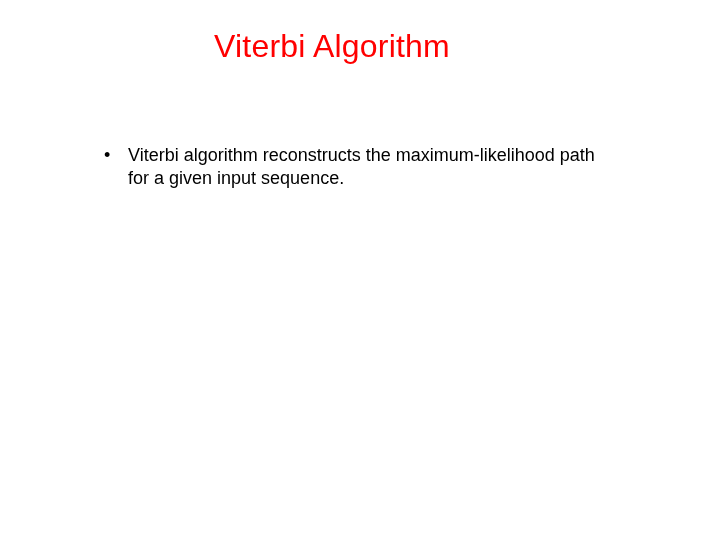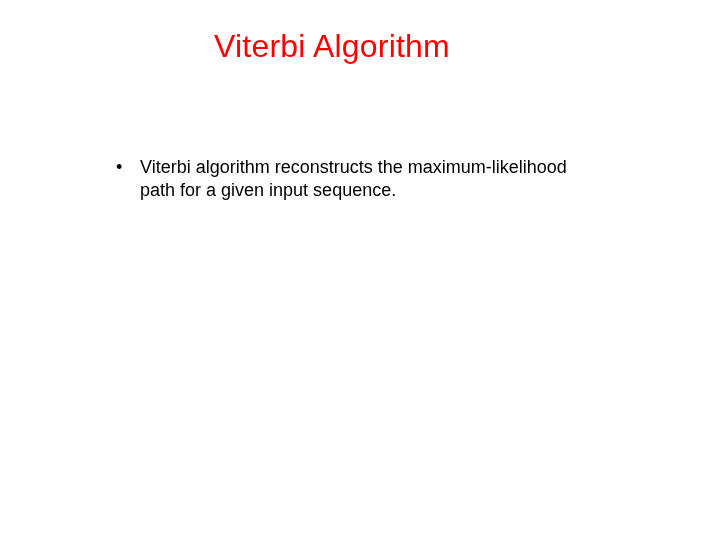--- a/index.html
+++ b/index.html
@@ -30,21 +30,21 @@
     letter-spacing: 0.2px;
   }
   .body {
     position: absolute;
     top: 140px;
     left: 92px;
     right: 60px;
   }
   ul.bullets {
     list-style: none;
-    margin: 16px;
+    margin: 4px;
     padding: 0;
   }
   ul.bullets > li {
     position: relative;
     padding-left: 32px;
     font-size: 18px;
     line-height: 1.25;
     color: #000000;
   }
   ul.bullets > li::before {

